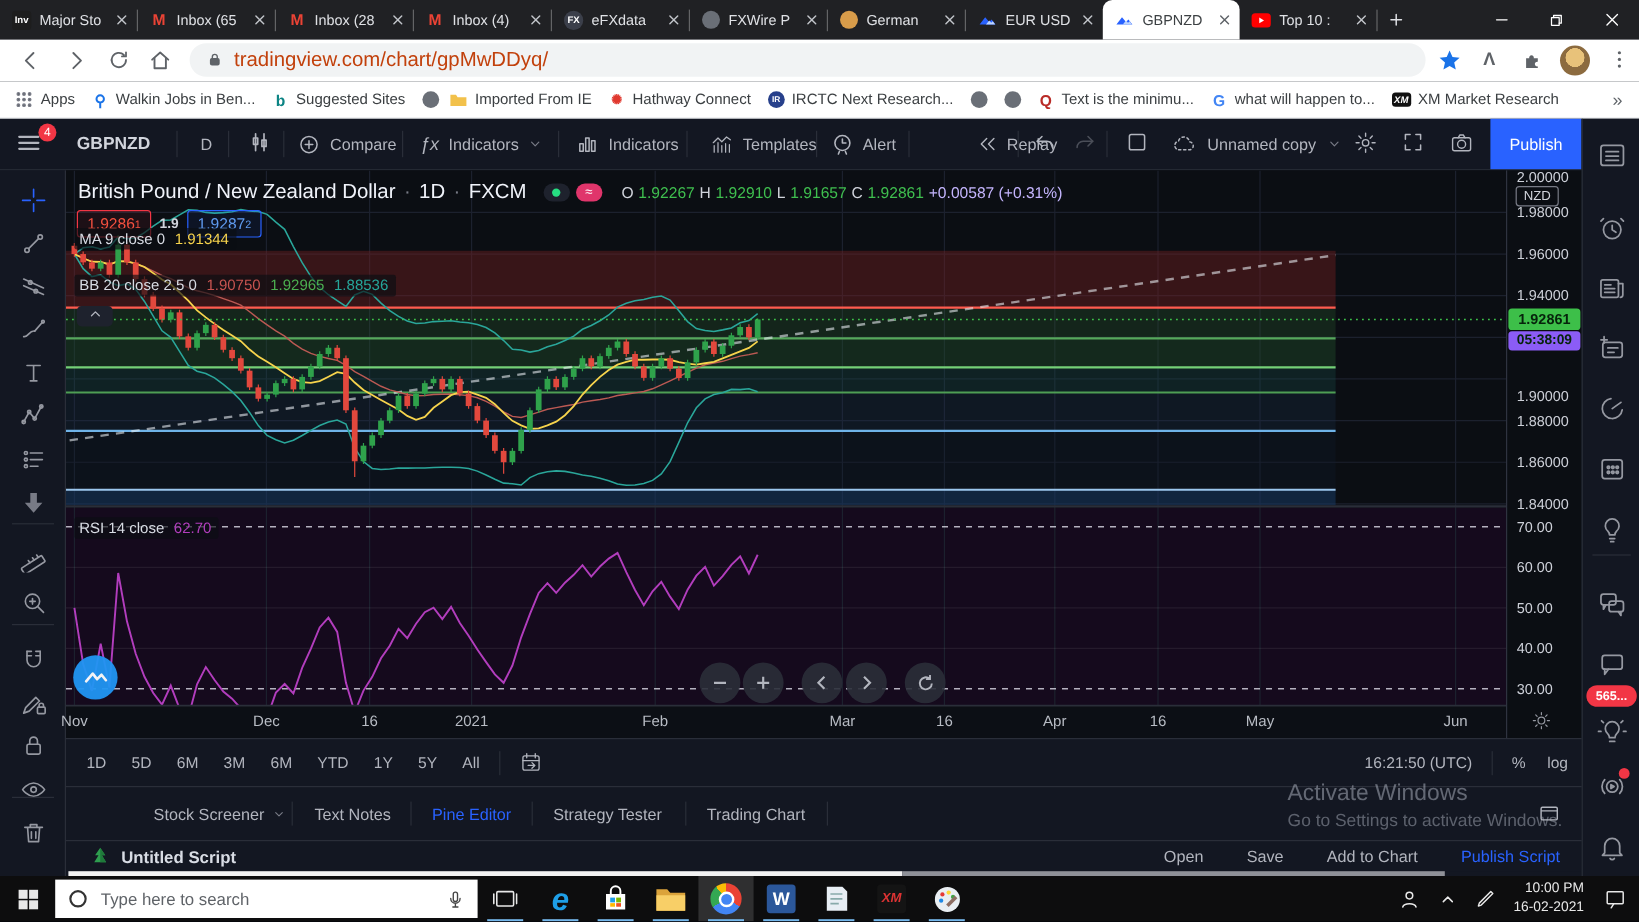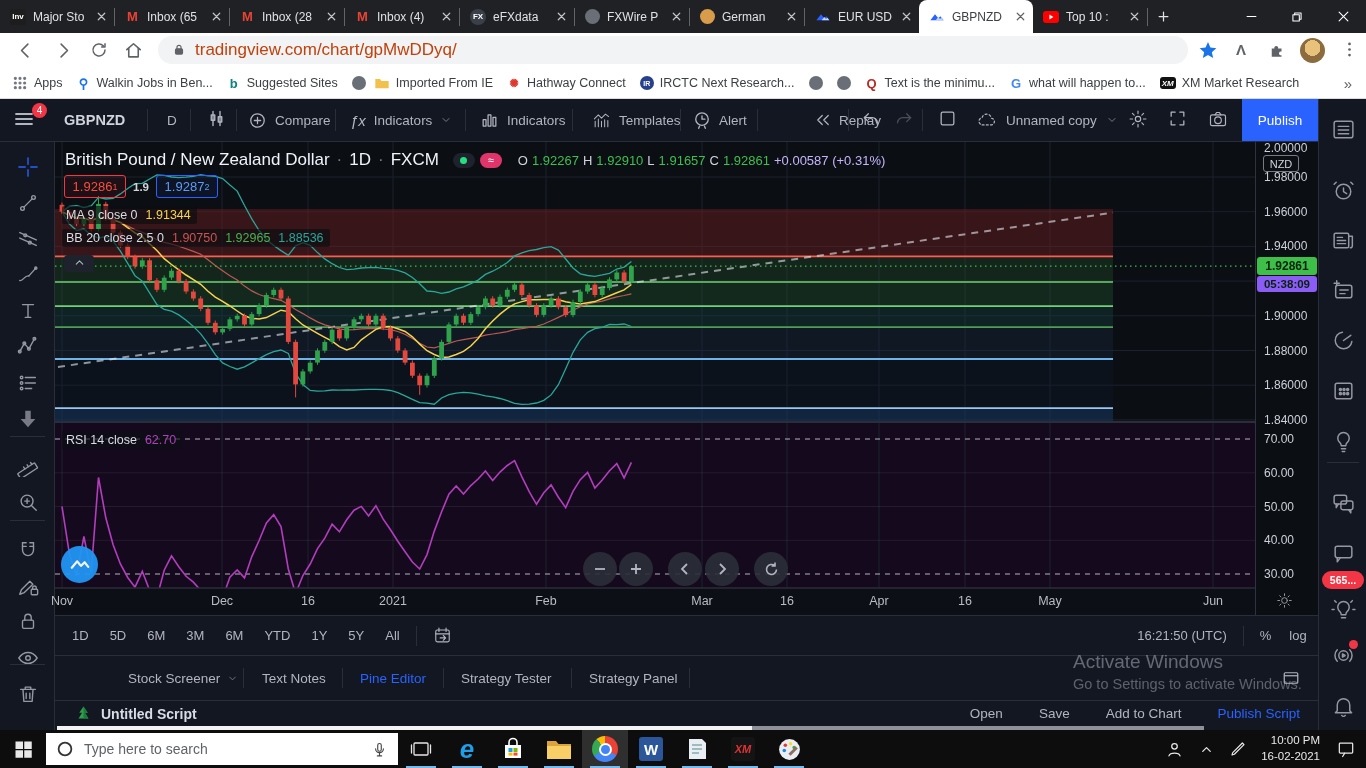--- a/index.html
+++ b/index.html
@@ -770,21 +770,21 @@
         <span>1.9286</span>
         <sup style="font-size:9px">1</sup>
       </span>
     <span style="color:#d1d4dc;font-size:11.5px;font-weight:bold;margin:0 7px">1.9</span>
     <span class="chip" style="position:static;width:62px;height:23px;border:1px solid #2962ff;color:#5f9bf0;font-size:13px;background:rgba(41,98,255,0.08)">
         <span>1.9287</span>
         <sup style="font-size:9px">2</sup>
       </span>
   </div>
 
-  <div class="indrow" style="left:62px;top:206px">
+  <div class="indrow" style="left:62px;top:190px">
     <span>MA 9 close 0</span>
       <span style="color:#f6d34c">1.91344</span>
   </div>
   <div class="indrow" style="left:62px;top:229px">
     <span>BB 20 close 2.5 0</span>
     <span style="color:#c75450">1.90750</span>
     <span style="color:#4caf50">1.92965</span>
     <span style="color:#26a69a">1.88536</span>
   </div>
   <div class="abs" style="left:64px;top:255px;width:30px;height:17px;background:#1e222d;border-radius:4px;display:flex;align-items:center;justify-content:center">
@@ -829,21 +829,21 @@
         <path d="M13.5 8.5a5 5 0 1 1-1.7-3.8M12 1.5v3.4H8.6" fill="none" stroke="#b2b5be" stroke-width="1.6"></path>
       </svg>
     </div>
 
   <div class="abs paxis" id="paxis">
       <span class="ptick" style="top:-1px">2.00000</span>
       <div class="chip" style="left:7px;top:13px;width:36px;height:17px;border:1px solid #787b86;color:#d1d4dc;font-size:11px">NZD</div>
       <span class="ptick" style="top:28px">1.98000</span>
       <span class="ptick" style="top:63px">1.96000</span>
       <span class="ptick" style="top:97px">1.94000</span>
-      <span class="ptick" style="top:167px">1.90000</span>
+      <span class="ptick" style="top:181px">1.90000</span>
       <span class="ptick" style="top:202px">1.88000</span>
       <span class="ptick" style="top:236px">1.86000</span>
       <span class="ptick" style="top:271px">1.84000</span>
       <div class="chip" style="left:1px;top:115px;width:60px;height:18px;background:#3dbf49;color:#06230b;font-size:12px;font-weight:bold">1.92861</div>
       <div class="chip" style="left:1px;top:134px;width:60px;height:16px;background:#8b5cf6;color:#06230b;font-size:11.5px;font-weight:bold">05:38:09</div>
       <span class="ptick" style="top:290px">70.00</span>
       <span class="ptick" style="top:324px">60.00</span>
       <span class="ptick" style="top:358px">50.00</span>
       <span class="ptick" style="top:391px">40.00</span>
       <span class="ptick" style="top:425px">30.00</span>
@@ -896,21 +896,21 @@
 
   <div class="abs pinetabs" id="pinetabs">
       <div class="ptab" style="left:73px;color:#b2b5be">Stock Screener<span style="margin-left:7px;display:flex">
           <svg width="11" height="11" viewBox="0 0 24 24" fill="none" stroke="#787b86" stroke-width="2" stroke-linecap="round" stroke-linejoin="round">
             <path d="M6 9l6 6 6-6"></path>
           </svg>
         </span></div>
       <div class="ptab" style="left:207px;color:#b2b5be">Text Notes</div>
       <div class="ptab" style="left:305px;color:#2962ff">Pine Editor</div>
       <div class="ptab" style="left:406px;color:#b2b5be">Strategy Tester</div>
-      <div class="ptab" style="left:534px;color:#b2b5be">Strategy Panel</div>
+      <div class="ptab" style="left:534px;color:#b2b5be">Trading Chart</div>
       <div style="position:absolute;left:188px;top:12px;width:1px;height:20px;background:#2a2e39"></div>
       <div style="position:absolute;left:287px;top:12px;width:1px;height:20px;background:#2a2e39"></div>
       <div style="position:absolute;left:388px;top:12px;width:1px;height:20px;background:#2a2e39"></div>
       <div style="position:absolute;left:516px;top:12px;width:1px;height:20px;background:#2a2e39"></div>
       <div style="position:absolute;left:634px;top:12px;width:1px;height:20px;background:#2a2e39"></div>
     </div>
 
   <div class="abs scriptrow">
     <span style="margin-left:20px;display:flex">
       <svg width="17" height="17" viewBox="0 0 24 24">

